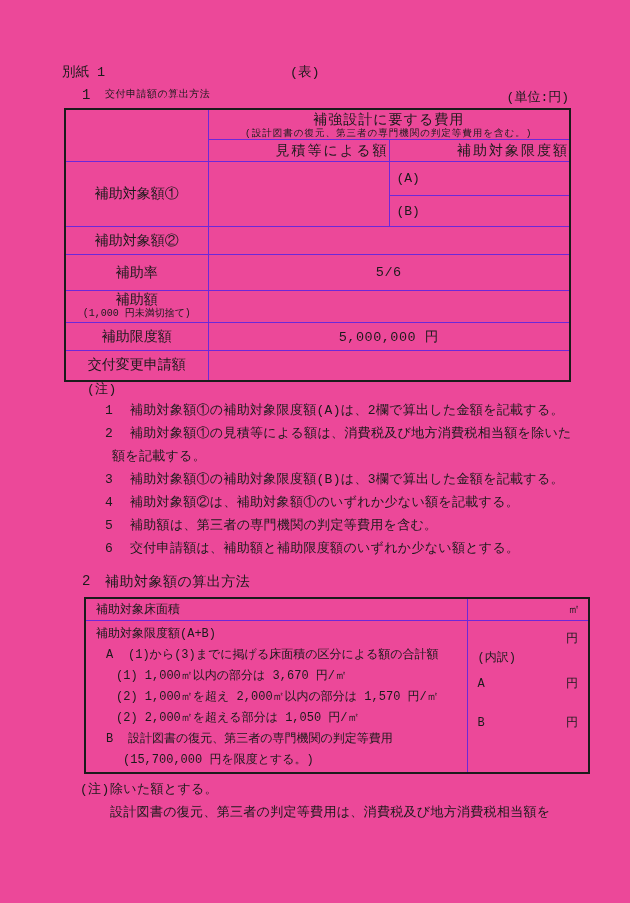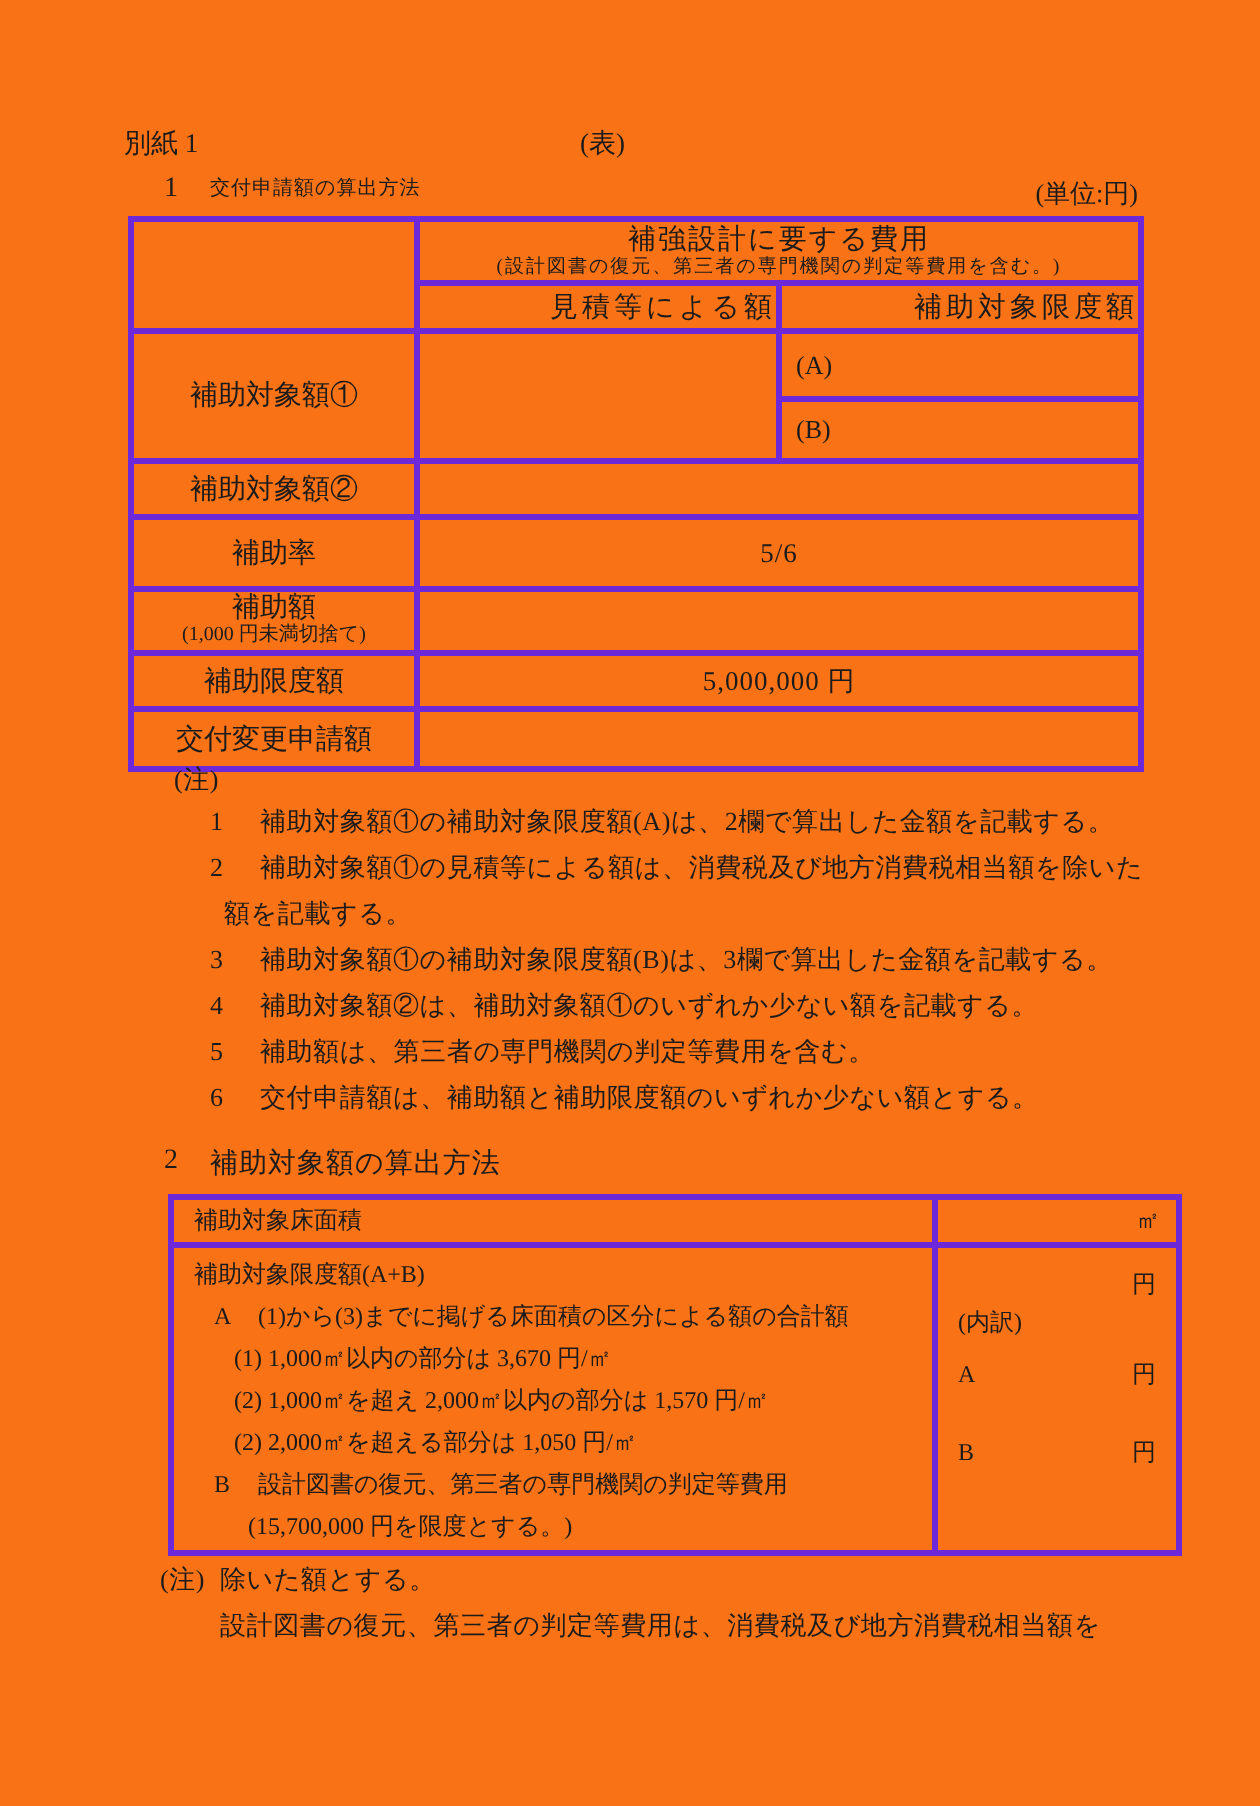--- a/index.html
+++ b/index.html
@@ -1,30 +1,30 @@
 <!DOCTYPE html>
 <html><head>
 <meta charset="utf-8">
 <style>
   html,body{margin:0;padding:0;background:#ffffff;}
-  .page{position:relative;width:630px;height:903px;background:#f97316;color:#1b1b1b;
-        font-family:Liberation Serif, serif;font-size:13px;overflow:hidden;}
+  .page{position:relative;width:630px;height:903px;background:#ec4899;color:#1b1b1b;
+        font-family:Liberation Mono, monospace;font-size:13px;overflow:hidden;}
   .abs{position:absolute;}
 
   
   .attachment{left:62px;top:63px;font-size:13.5px;}
   .tmarker{left:290px;top:63px;font-size:13.5px;}
   .secnum1{left:82px;top:87px;font-size:14px;}
   .sectitle1{left:105px;top:87px;font-size:10px;letter-spacing:0.5px;}
   .unitnote{right:61px;top:88px;font-size:13px;}
 
   
   table{border-collapse:collapse;position:absolute;table-layout:fixed;}
   table.t1,table.t2{border:2px solid #1b1b1b;}
-  td{border:3px solid #6d28d9;padding:0;vertical-align:middle;}
+  td{border:1px solid #6d28d9;padding:0;vertical-align:middle;}
 
   
   .t1{left:64px;top:108px;width:505px;font-size:14px;}
   .t1 td.lbl{text-align:center;}
   .hdrcell{text-align:center;height:29px;}
   .hdr-title{font-size:14px;line-height:16px;padding-top:2px;letter-spacing:1px;}
   .hdr-sub{font-size:9.5px;line-height:11px;letter-spacing:1px;}
   .colhdr{text-align:right;letter-spacing:2px;height:21px;}
   .subcell{text-align:left;padding-left:7px;font-size:13px;}
   .valcell{text-align:center;font-size:13.5px;letter-spacing:0.5px;}

